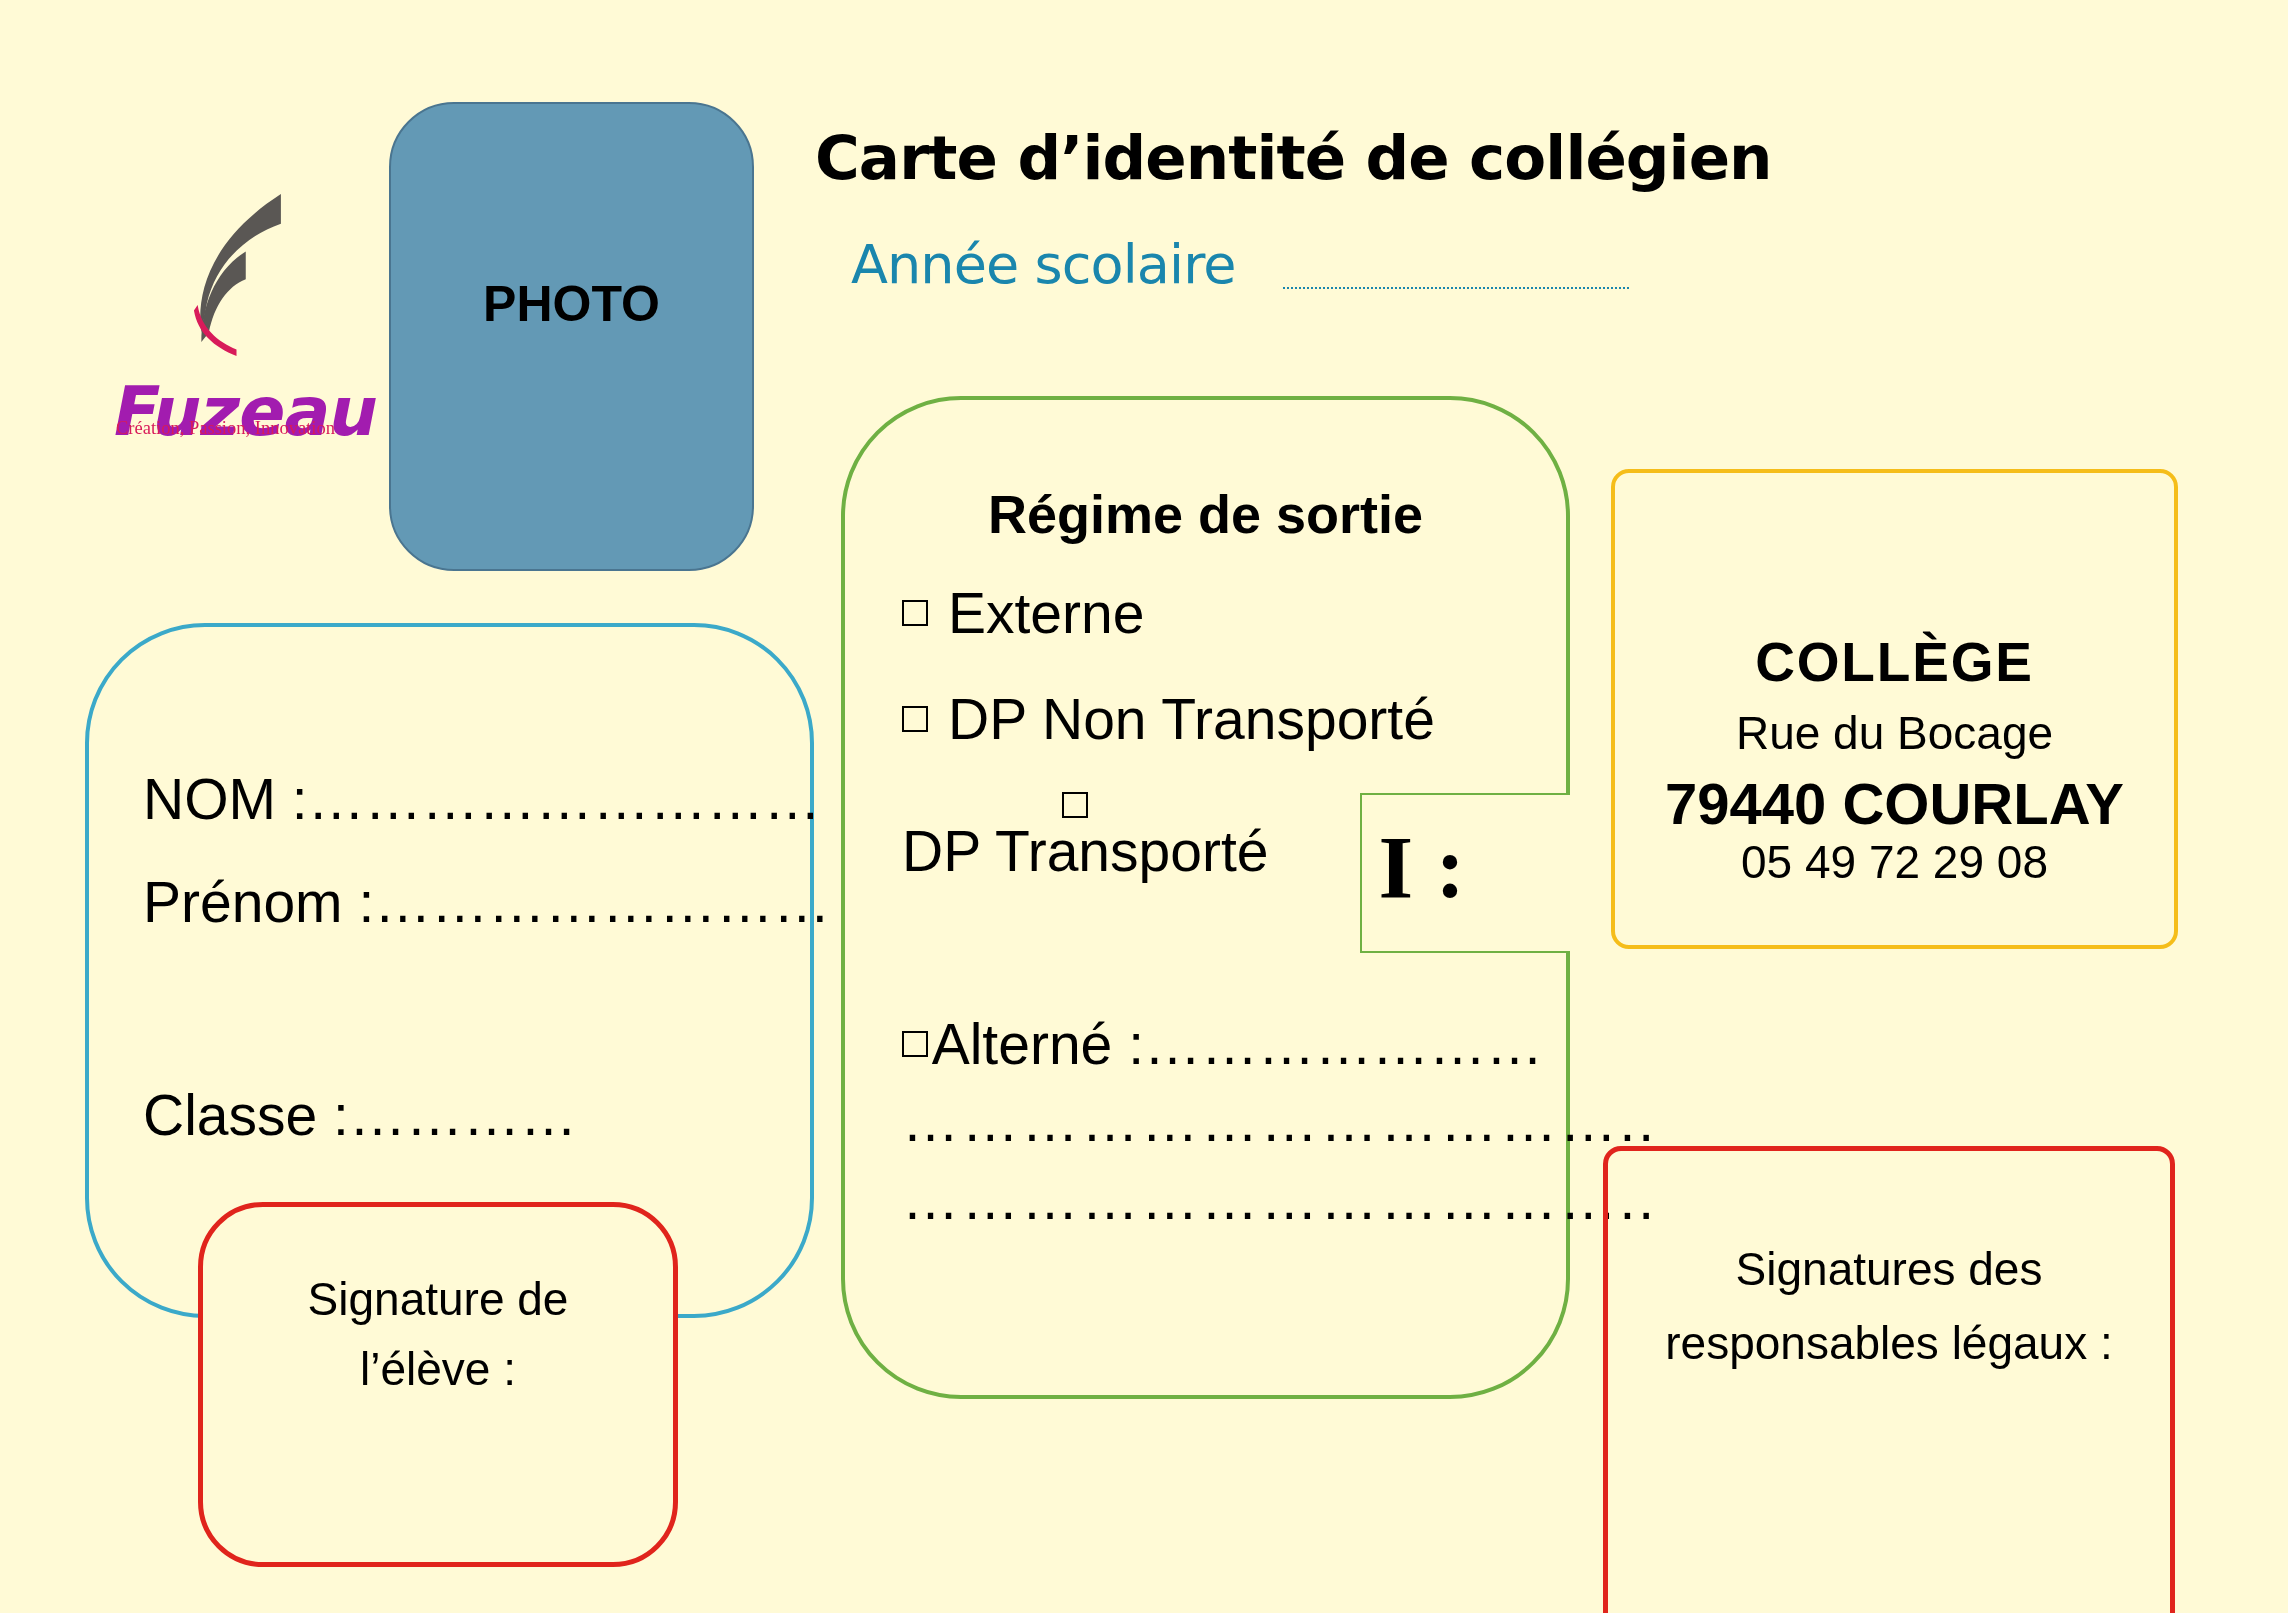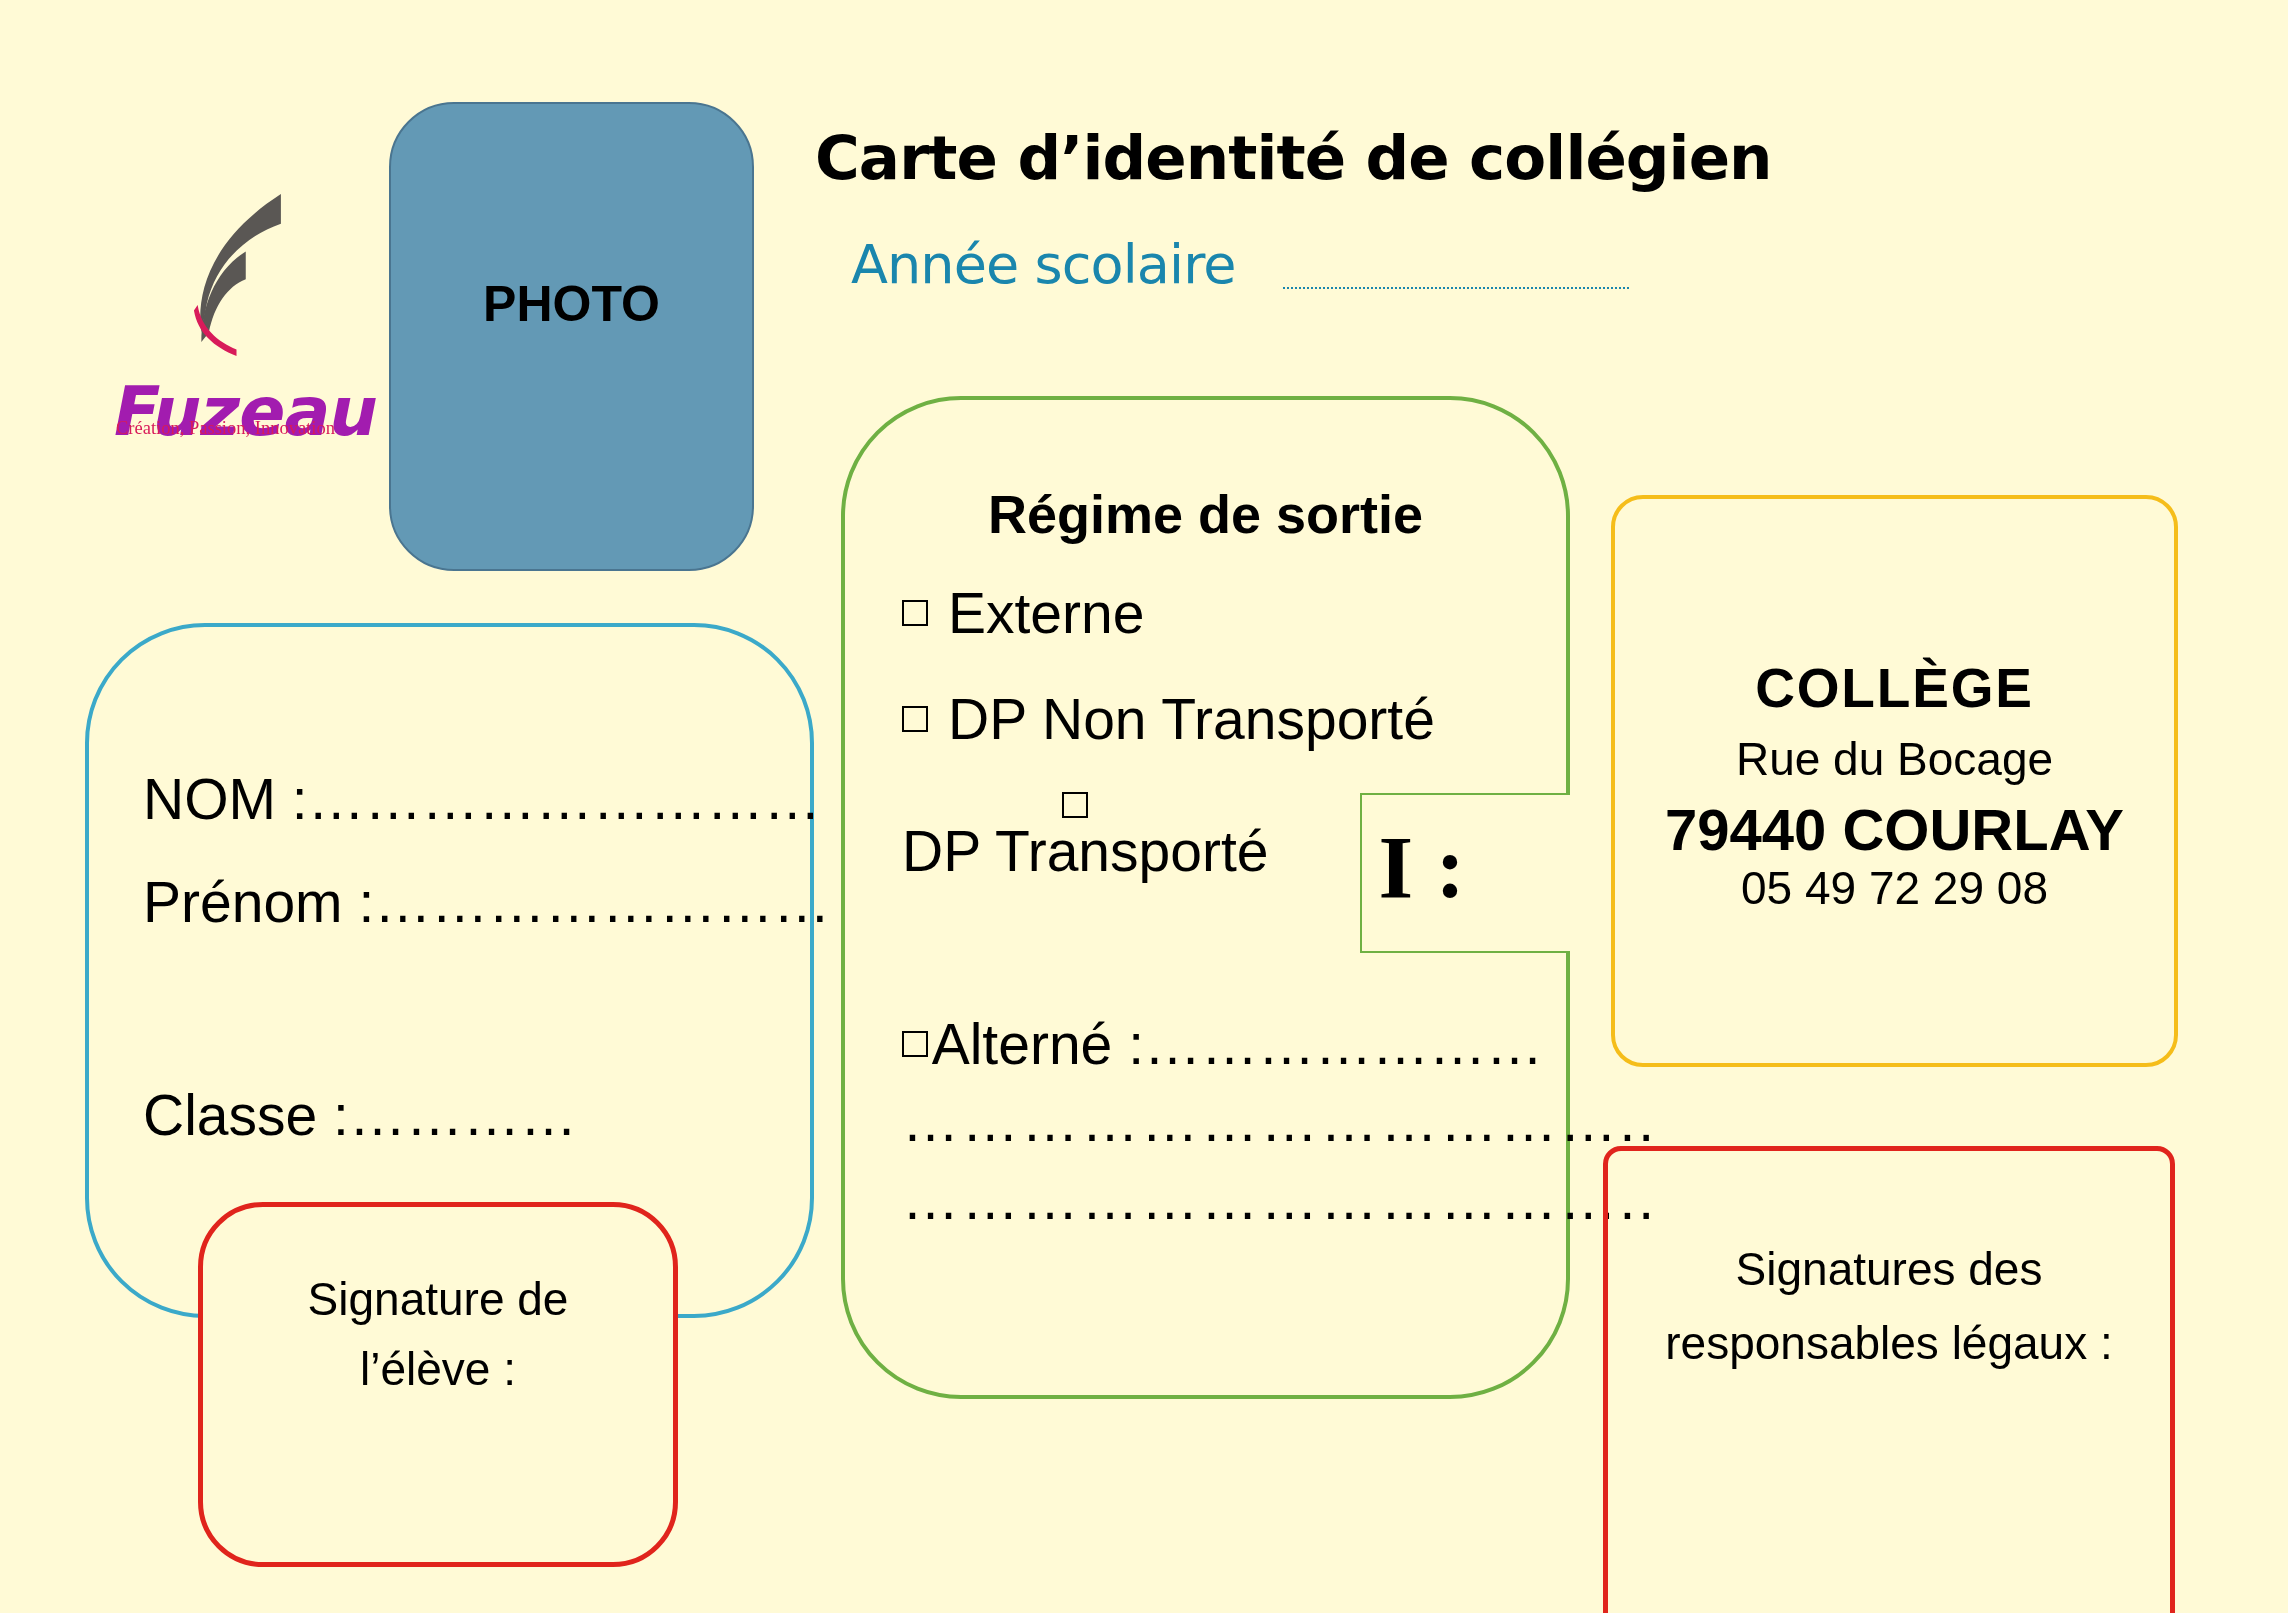--- a/index.html
+++ b/index.html
@@ -21,21 +21,21 @@
   .field { position:absolute; left:143px; font-size:57px; white-space:nowrap; }
   .sig-left { left:198px; top:1202px; width:480px; height:365px; border:5.5px solid #e0241c; border-radius:65px; background:#fffad6; }
   .sig-text { position:absolute; left:0; right:0; text-align:center; font-size:46px; line-height:70px; }
   .green-box { left:841px; top:369px; width:729px; height:1003px; border:4.6px solid #6fb043; border-radius:120px;margin-top:27px; }
   .regime-title { position:absolute; left:0; right:0; top:83px; text-align:center; font-size:54px; font-weight:bold; }
   .opt { position:absolute; left:57px; font-size:57px; white-space:nowrap; display:flex; align-items:center; }
   .cbox { display:inline-block; width:26px; height:26px; border:2.8px solid #000; box-sizing:border-box; margin-right:20px; }
   .dots-line { position:absolute; left:57px; font-size:57px; letter-spacing:2.8px; white-space:nowrap; }
   .i-box { left:1360px; top:793px; width:210px; height:160px; border:2.8px solid #6fb043; border-right:none; background:#fffad6; }
   .i-text { position:absolute; left:16.6px; top:28px; font-family:"Liberation Serif", serif; font-weight:bold; font-size:89px; line-height:89px; }
-  .yellow-box { left:1611px; top:495px; width:567px; height:572px; border:4.6px solid #f5bd1a; border-radius:32px; }
+  .yellow-box { left:1611px; top:469px; width:567px; height:480px; border:4.6px solid #f5bd1a; border-radius:18px; }
   .college { position:absolute; left:0; right:0; text-align:center; }
   .sig-right { left:1603px; top:1146px; width:572px; height:524px; border:5.5px solid #e0241c; border-radius:18px; }
 </style>
 </head>
 <body>
 
 <svg class="abs logo-mark" viewBox="0 0 120 175">
   <path d="M108 0 L108 32 C70 45 38 75 28 118 L22 150 C16 110 30 50 108 0 Z" fill="#5a5754"></path>
   <path d="M70 62 L70 92 C50 100 36 120 30 150 L22 160 C22 120 38 82 70 62 Z" fill="#5a5754"></path>
   <path d="M18 120 C22 145 40 160 60 168 L60 175 C36 166 18 150 14 126 Z" fill="#d81b5a"></path>

